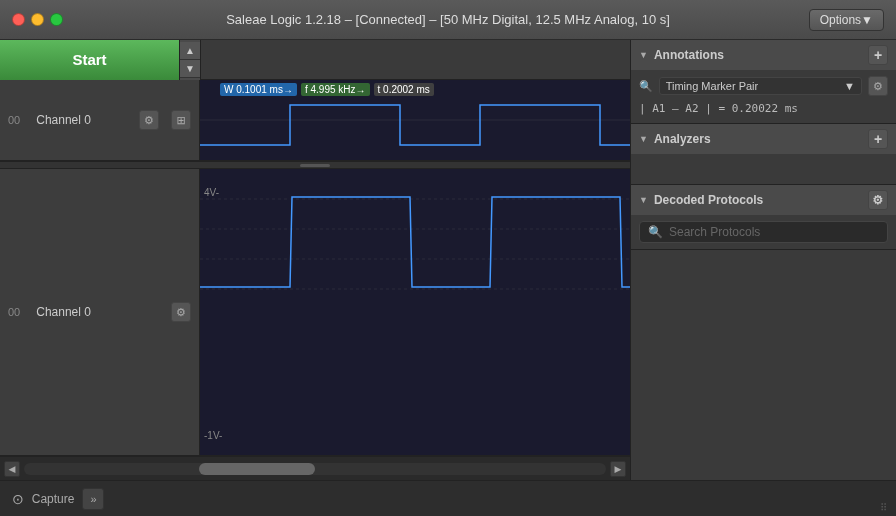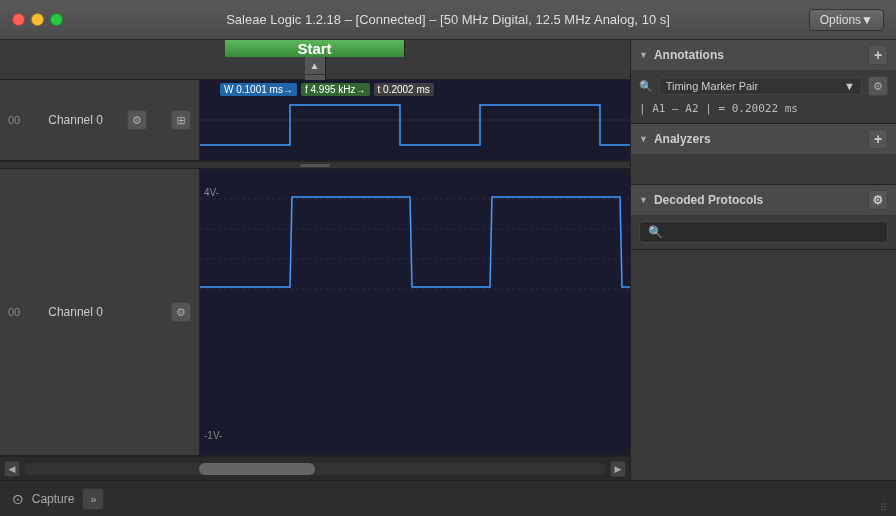--- a/index.html
+++ b/index.html
@@ -73,21 +73,20 @@
       background: #3a3a3a;
     }
 
     
     #toolbar {
       height: 40px;
       background: #3a3a3a;
       display: flex;
       align-items: center;
       border-bottom: 1px solid #222;
-      flex-direction: column;
     }
     #start-btn {
       width: 180px;
       height: 40px;
       background: linear-gradient(to bottom, #5cb85c, #3a8a3a);
       border: none;
       border-right: 1px solid #222;
       color: white;
       font-size: 15px;
       font-weight: bold;
@@ -130,21 +129,21 @@
       border-bottom: 1px solid #222;
     }
     .channel-label {
       width: 200px;
       min-width: 200px;
       background: #3d3d3d;
       border-right: 1px solid #222;
       display: flex;
       align-items: center;
       padding: 0 8px;
-      gap: 24px;
+      gap: 12px;
       font-size: 12px;
       color: #ccc;
     }
     .ch-number {
       font-size: 11px;
       color: #888;
       margin-right: 4px;
     }
     .ch-name { flex: 1; }
     .ch-gear, .ch-plus {
@@ -484,20 +483,21 @@
 
     <div class="panel-section">
       <div class="section-header">
         <span class="triangle">▼</span>
         <span>Decoded Protocols</span>
         <div class="gear-btn">⚙</div>
       </div>
       <div id="decoded-content">
         <div class="search-box">
           <span style="color:#666;">🔍</span>
+          <input type="text" placeholder="Search Protocols" style="">
         </div>
       </div>
     </div>
 
   </div>
 </div>
 
 <div id="statusbar" style="position:relative;">
   <span class="capture-icon">⊙</span>
   <span>Capture</span>

